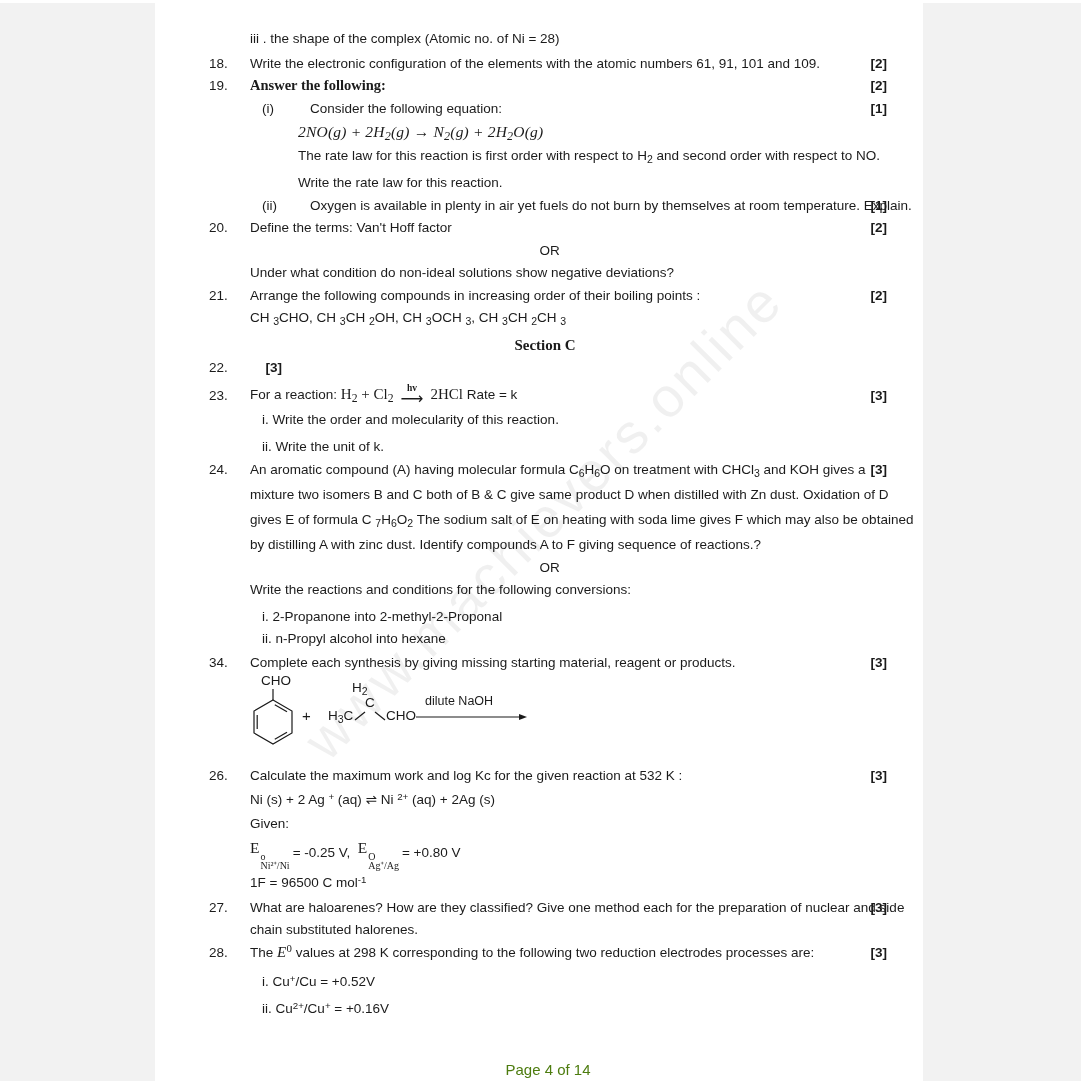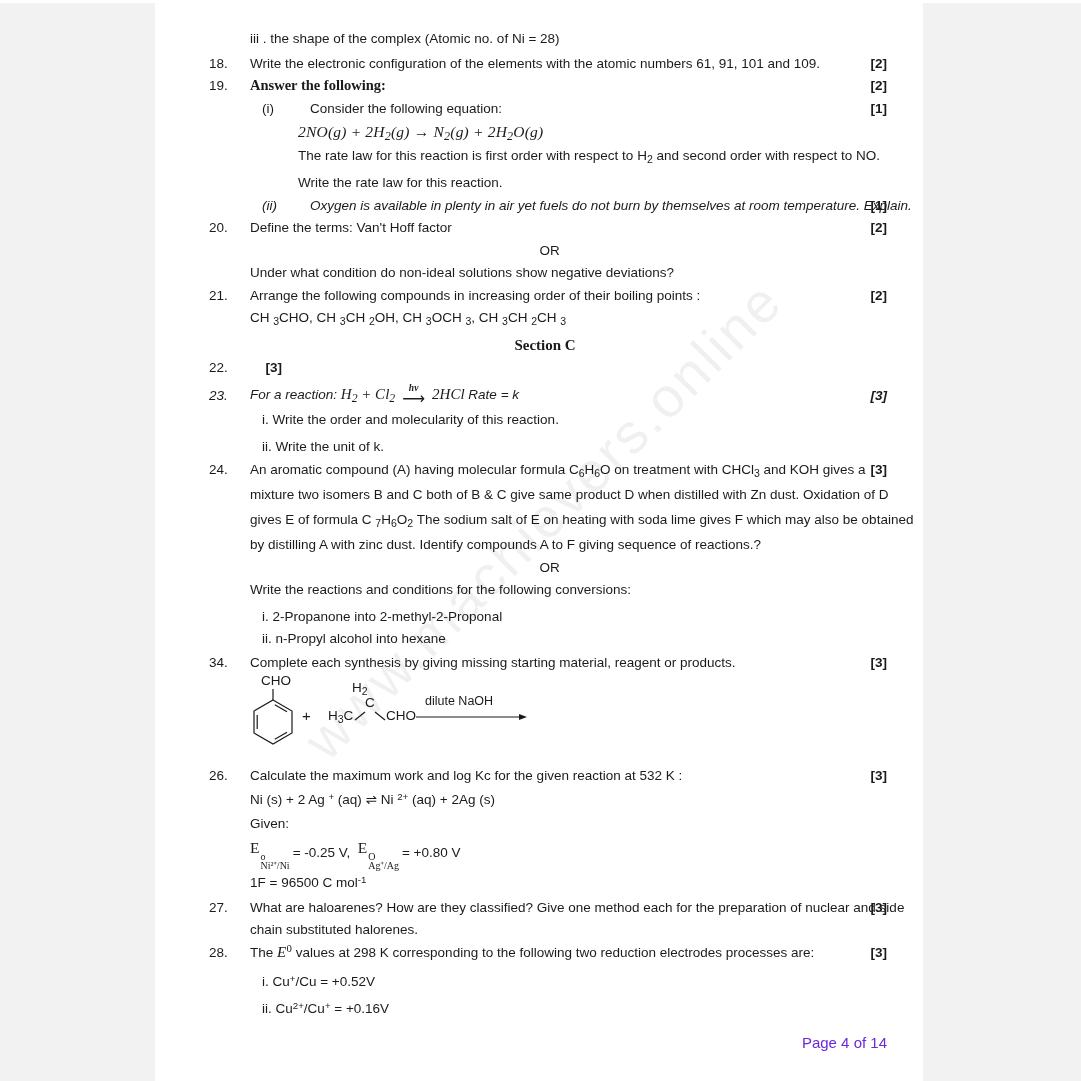--- a/index.html
+++ b/index.html
@@ -43,21 +43,21 @@
   .rxnarrow .tp{font-size:9.5px;line-height:8px;font-weight:700;font-family:"Liberation Serif",serif;}
   .rxnarrow .ar{font-size:16px;line-height:13px;font-family:"DejaVu Sans",sans-serif;}
   .estack{font-family:"Liberation Serif",serif;font-size:15.5px;white-space:nowrap;}
   .escr{display:inline-flex;flex-direction:column;vertical-align:-7px;line-height:1;margin:0 3px 0 1px;}
   .escr .up{font-size:10px;line-height:9px;}
   .escr .dn{font-size:10px;line-height:10px;}
   .erow{display:flex;align-items:center;line-height:26px;}
   .diagram{position:relative;height:88px;margin-bottom:4px;}
   .diagram svg{position:absolute;left:0;top:0;}
   .dlabel{position:absolute;white-space:nowrap;text-align:center;}
-  .footer{margin-top:15px;text-align:right;font-size:15px;color:#6d28d9;}
+  .footer{margin-top:42px;text-align:center;font-size:15px;color:#4d7c0f;}
 </style>
 </head>
 <body>
 
 <div class="topstrip"></div>
 
 <div class="page">
   <div class="watermark">www.machievers.online</div>
 
   <div class="content">
@@ -98,21 +98,21 @@
       <div class="body indent nowrap">The rate law for this reaction is first order with respect to H<sub>2</sub> and second order with respect to NO.</div>
     </div>
 
     <div class="row">
       <div class="num"></div>
       <div class="body indent">Write the rate law for this reaction.</div>
     </div>
 
     <div class="row mb1">
       <div class="num"></div>
-      <div class="body" style="display:flex;font-style:italic;">
+      <div class="body" style="display:flex;">
         <div class="sublabel">(ii)</div>
         <div class="subbody nowrap">Oxygen is available in plenty in air yet fuels do not burn by themselves at room temperature. Explain.</div>
       </div>
       <div class="marks">[1]</div>
     </div>
 
     <div class="row">
       <div class="num">20.</div>
       <div class="body">Define the terms: Van't Hoff factor</div>
       <div class="marks">[2]</div>
@@ -142,21 +142,21 @@
 
     <div class="row mb1">
       <div class="body center sectionhead">Section C</div>
     </div>
 
     <div class="row mb3">
       <div class="num">22.</div>
       <div class="marks">[3]</div>
     </div>
 
-    <div class="row mb1" style="line-height:27px;font-style:italic;">
+    <div class="row mb1" style="line-height:27px;">
       <div class="num" style="line-height:21px;padding-top:4px;">23.</div>
       <div class="body rxnline">
         <span>For a reaction:</span>&nbsp;
         <span class="chem">H<sub>2</sub> + Cl<sub>2</sub></span>
         <span class="rxnarrow">
           <span class="tp">hv</span>
           <span class="ar">⟶</span>
         </span>
         <span class="chem">2HCl</span>&nbsp;
         <span>Rate = k</span>

